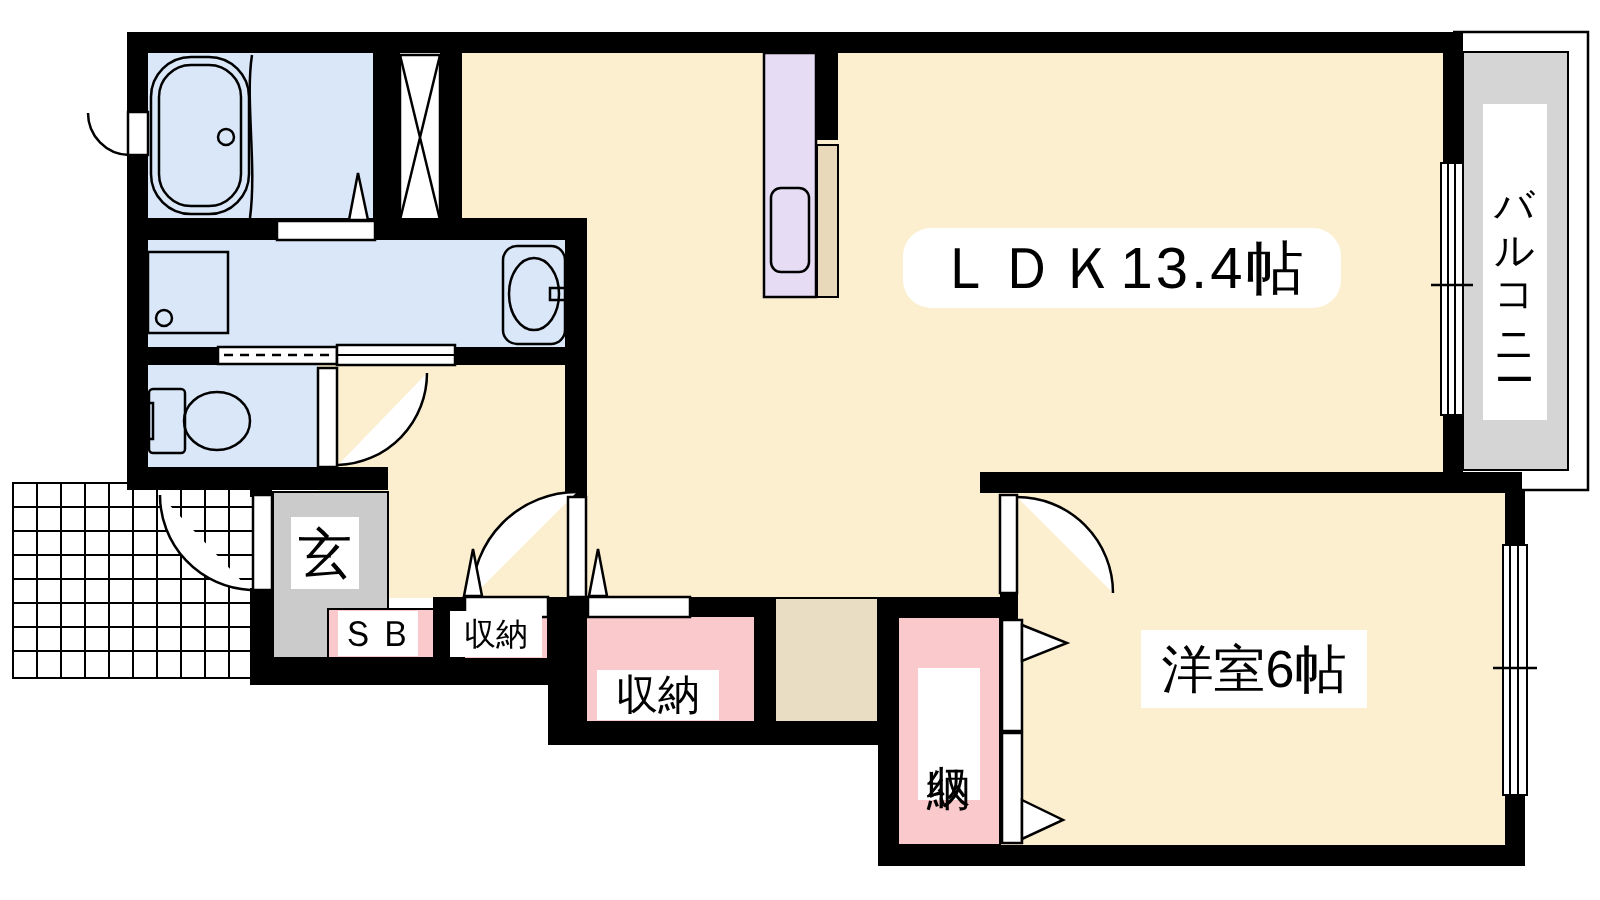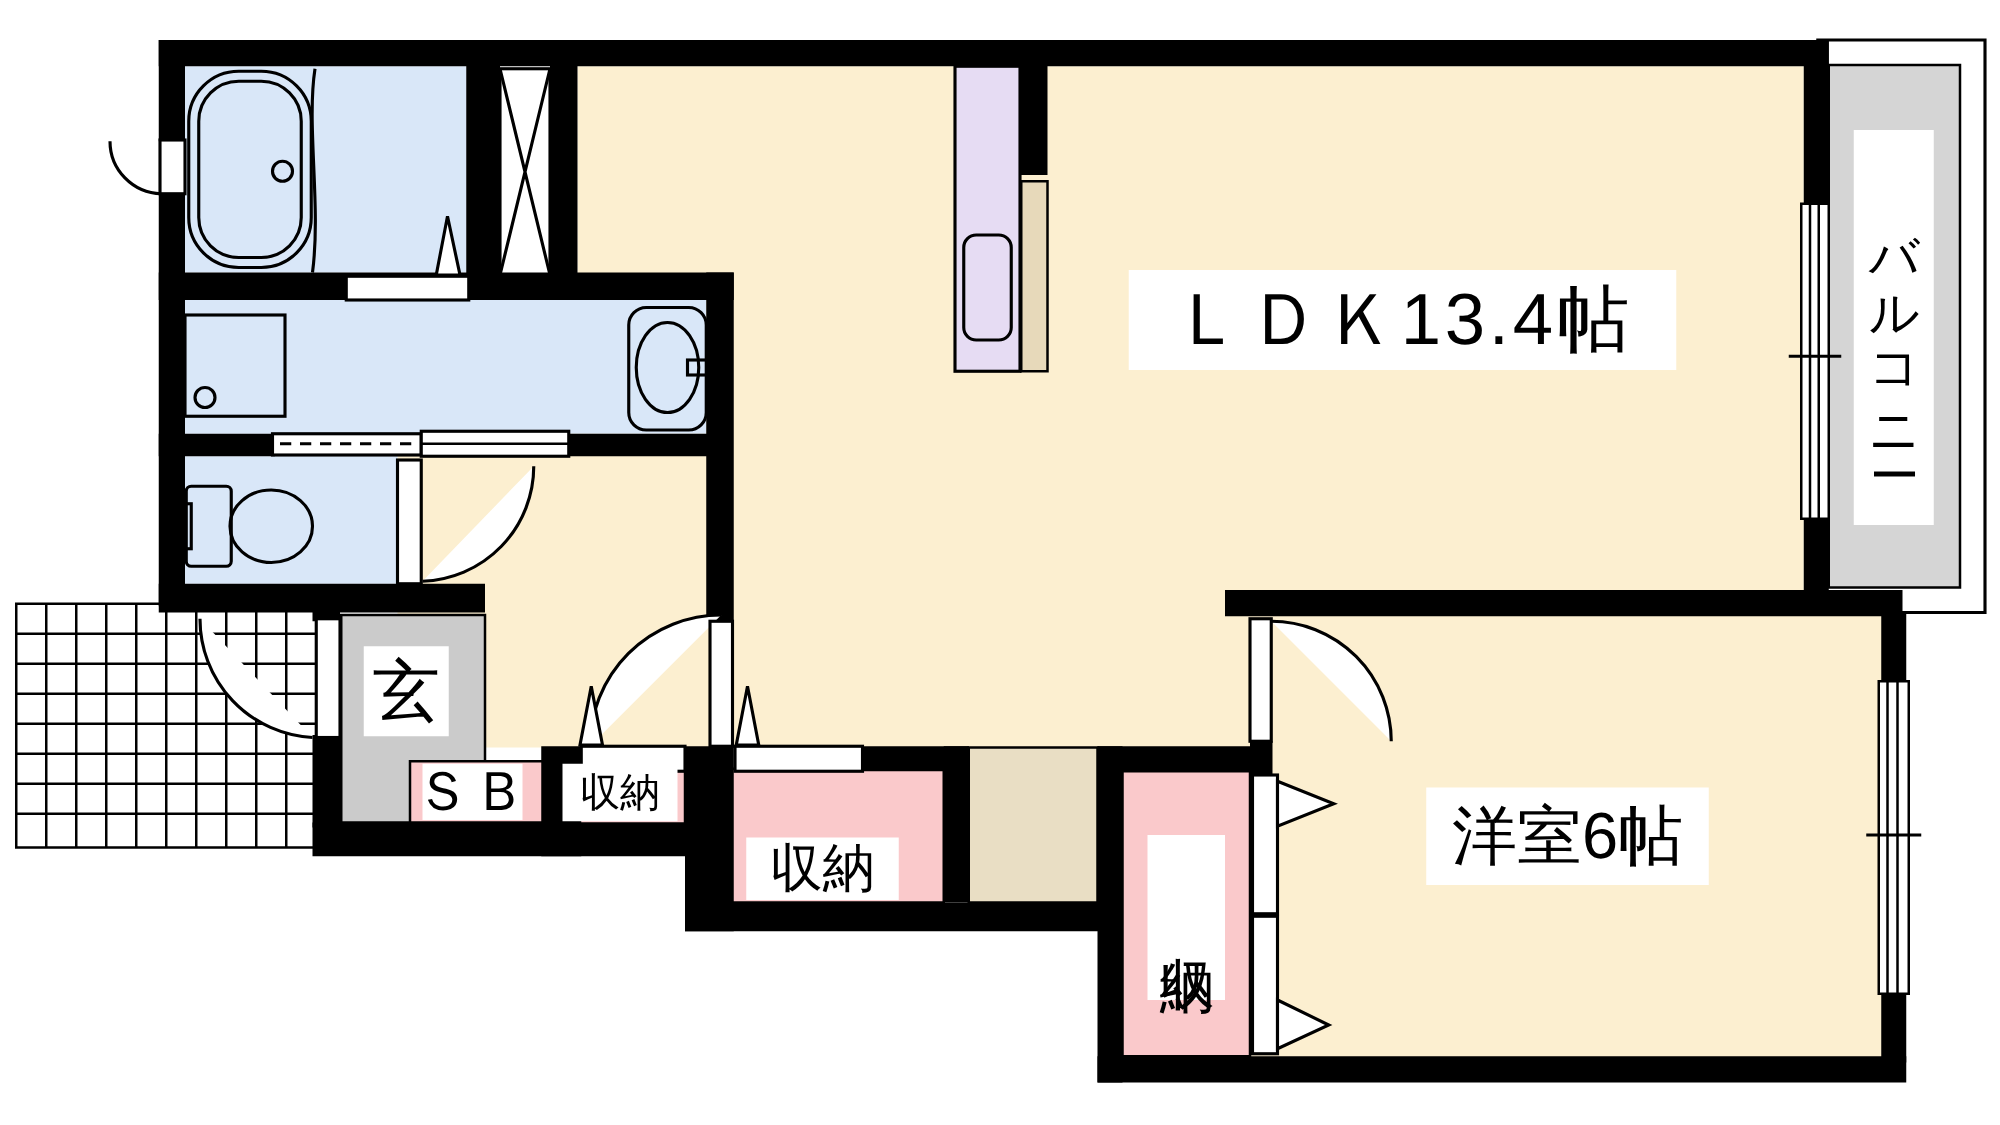--- a/index.html
+++ b/index.html
@@ -7,25 +7,25 @@
   .plan-wrap{position:relative;width:1600px;height:900px;background:#ffffff;overflow:hidden;}
   .plan-wrap svg{position:absolute;left:0;top:0;}
   .room-label{
     position:absolute;background:#ffffff;color:#000;
     display:flex;align-items:center;justify-content:center;
     line-height:1;white-space:nowrap;z-index:5;
   }
   .room-label.vertical{
     writing-mode:vertical-rl;text-orientation:upright;letter-spacing:4px;
   }
-  #ldk-label{left:903px;top:216px;width:438px;height:80px;font-size:58px;letter-spacing:3px;}
+  #ldk-label{left:903px;top:228px;width:438px;height:80px;font-size:58px;letter-spacing:3px;border-radius:28px;}
   #west-room-label{left:1110px;top:630px;width:226px;height:78px;font-size:52px;margin-left:31px;}
   #balcony-label{left:1483px;top:104px;width:64px;height:316px;font-size:40px;}
   #genkan-label{left:291px;top:517px;width:68px;height:72px;font-size:54px;}
-  #sb-label{left:338px;top:611px;width:80px;height:45px;font-size:44px;letter-spacing:2px;}
+  #sb-label{left:338px;top:611px;width:80px;height:45px;font-size:36px;letter-spacing:2px;}
   #closet-small-label{left:450px;top:611px;width:92px;height:46px;font-size:32px;}
   #closet-mid-label{left:597px;top:670px;width:122px;height:50px;font-size:42px;}
   #closet-vert-label{left:918px;top:668px;width:62px;height:132px;font-size:44px;}
 </style>
 </head>
 <body>
 
 <div class="plan-wrap">
 
 <svg width="1600" height="900" viewBox="0 0 1600 900">

